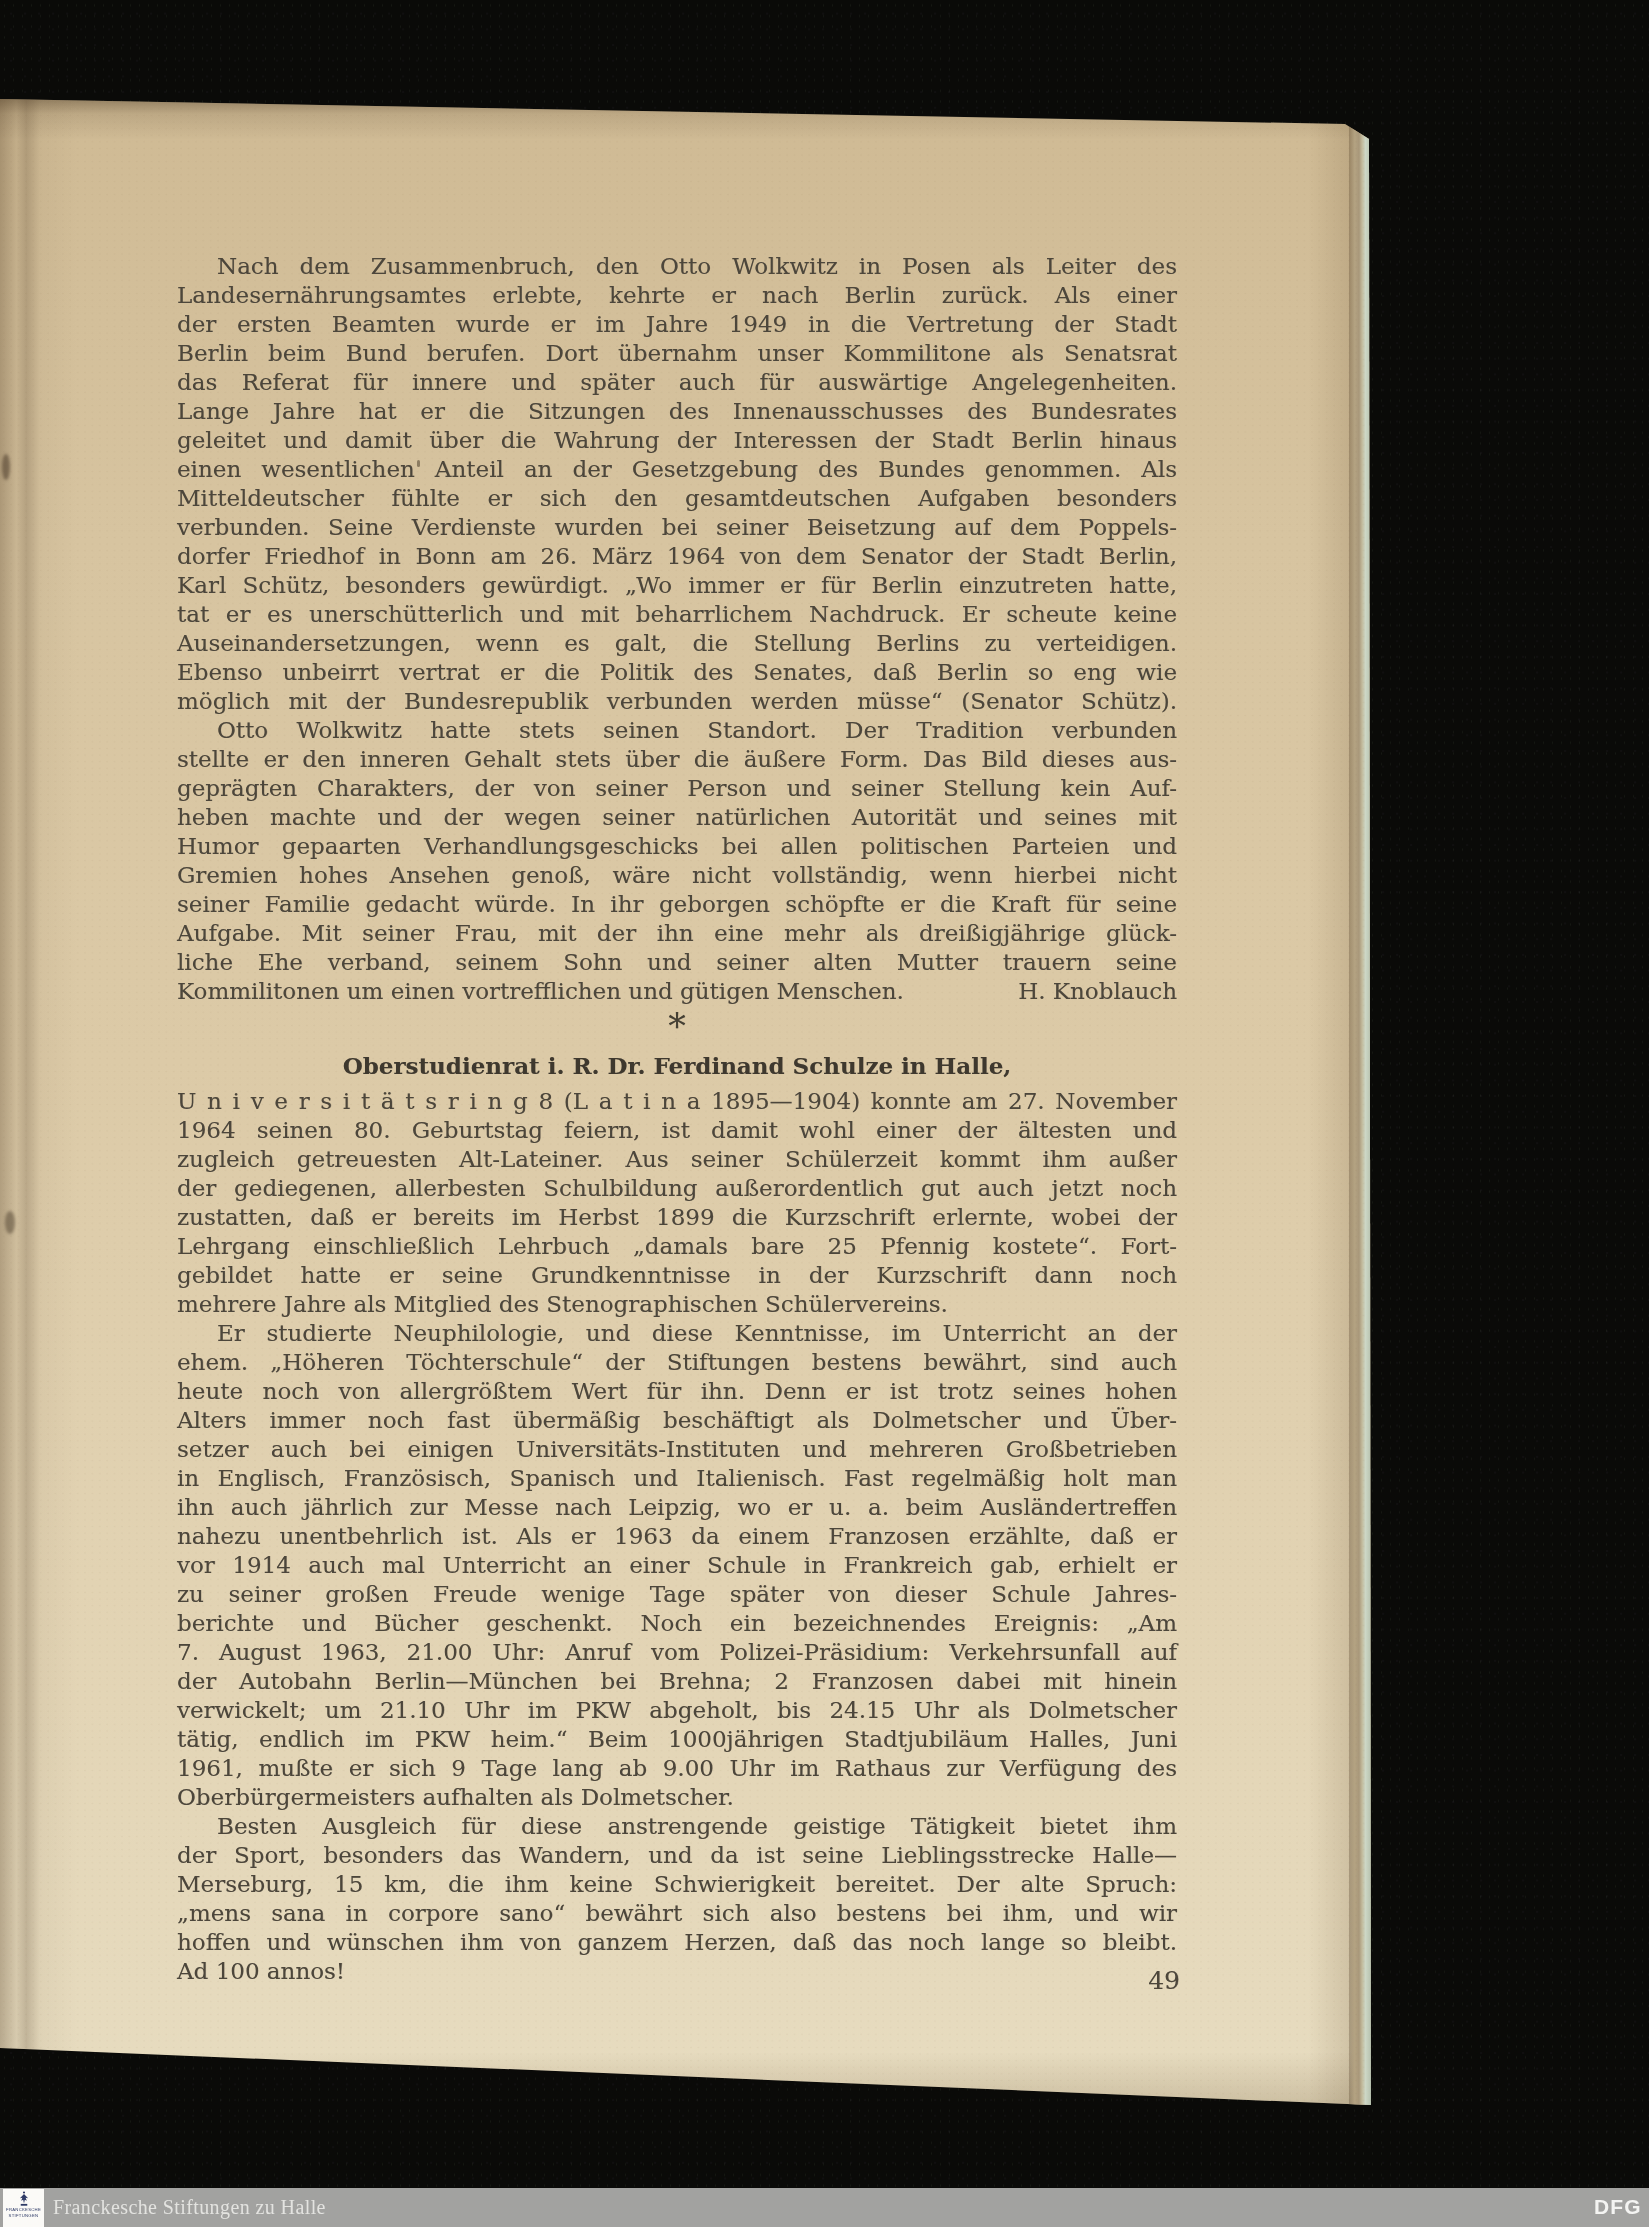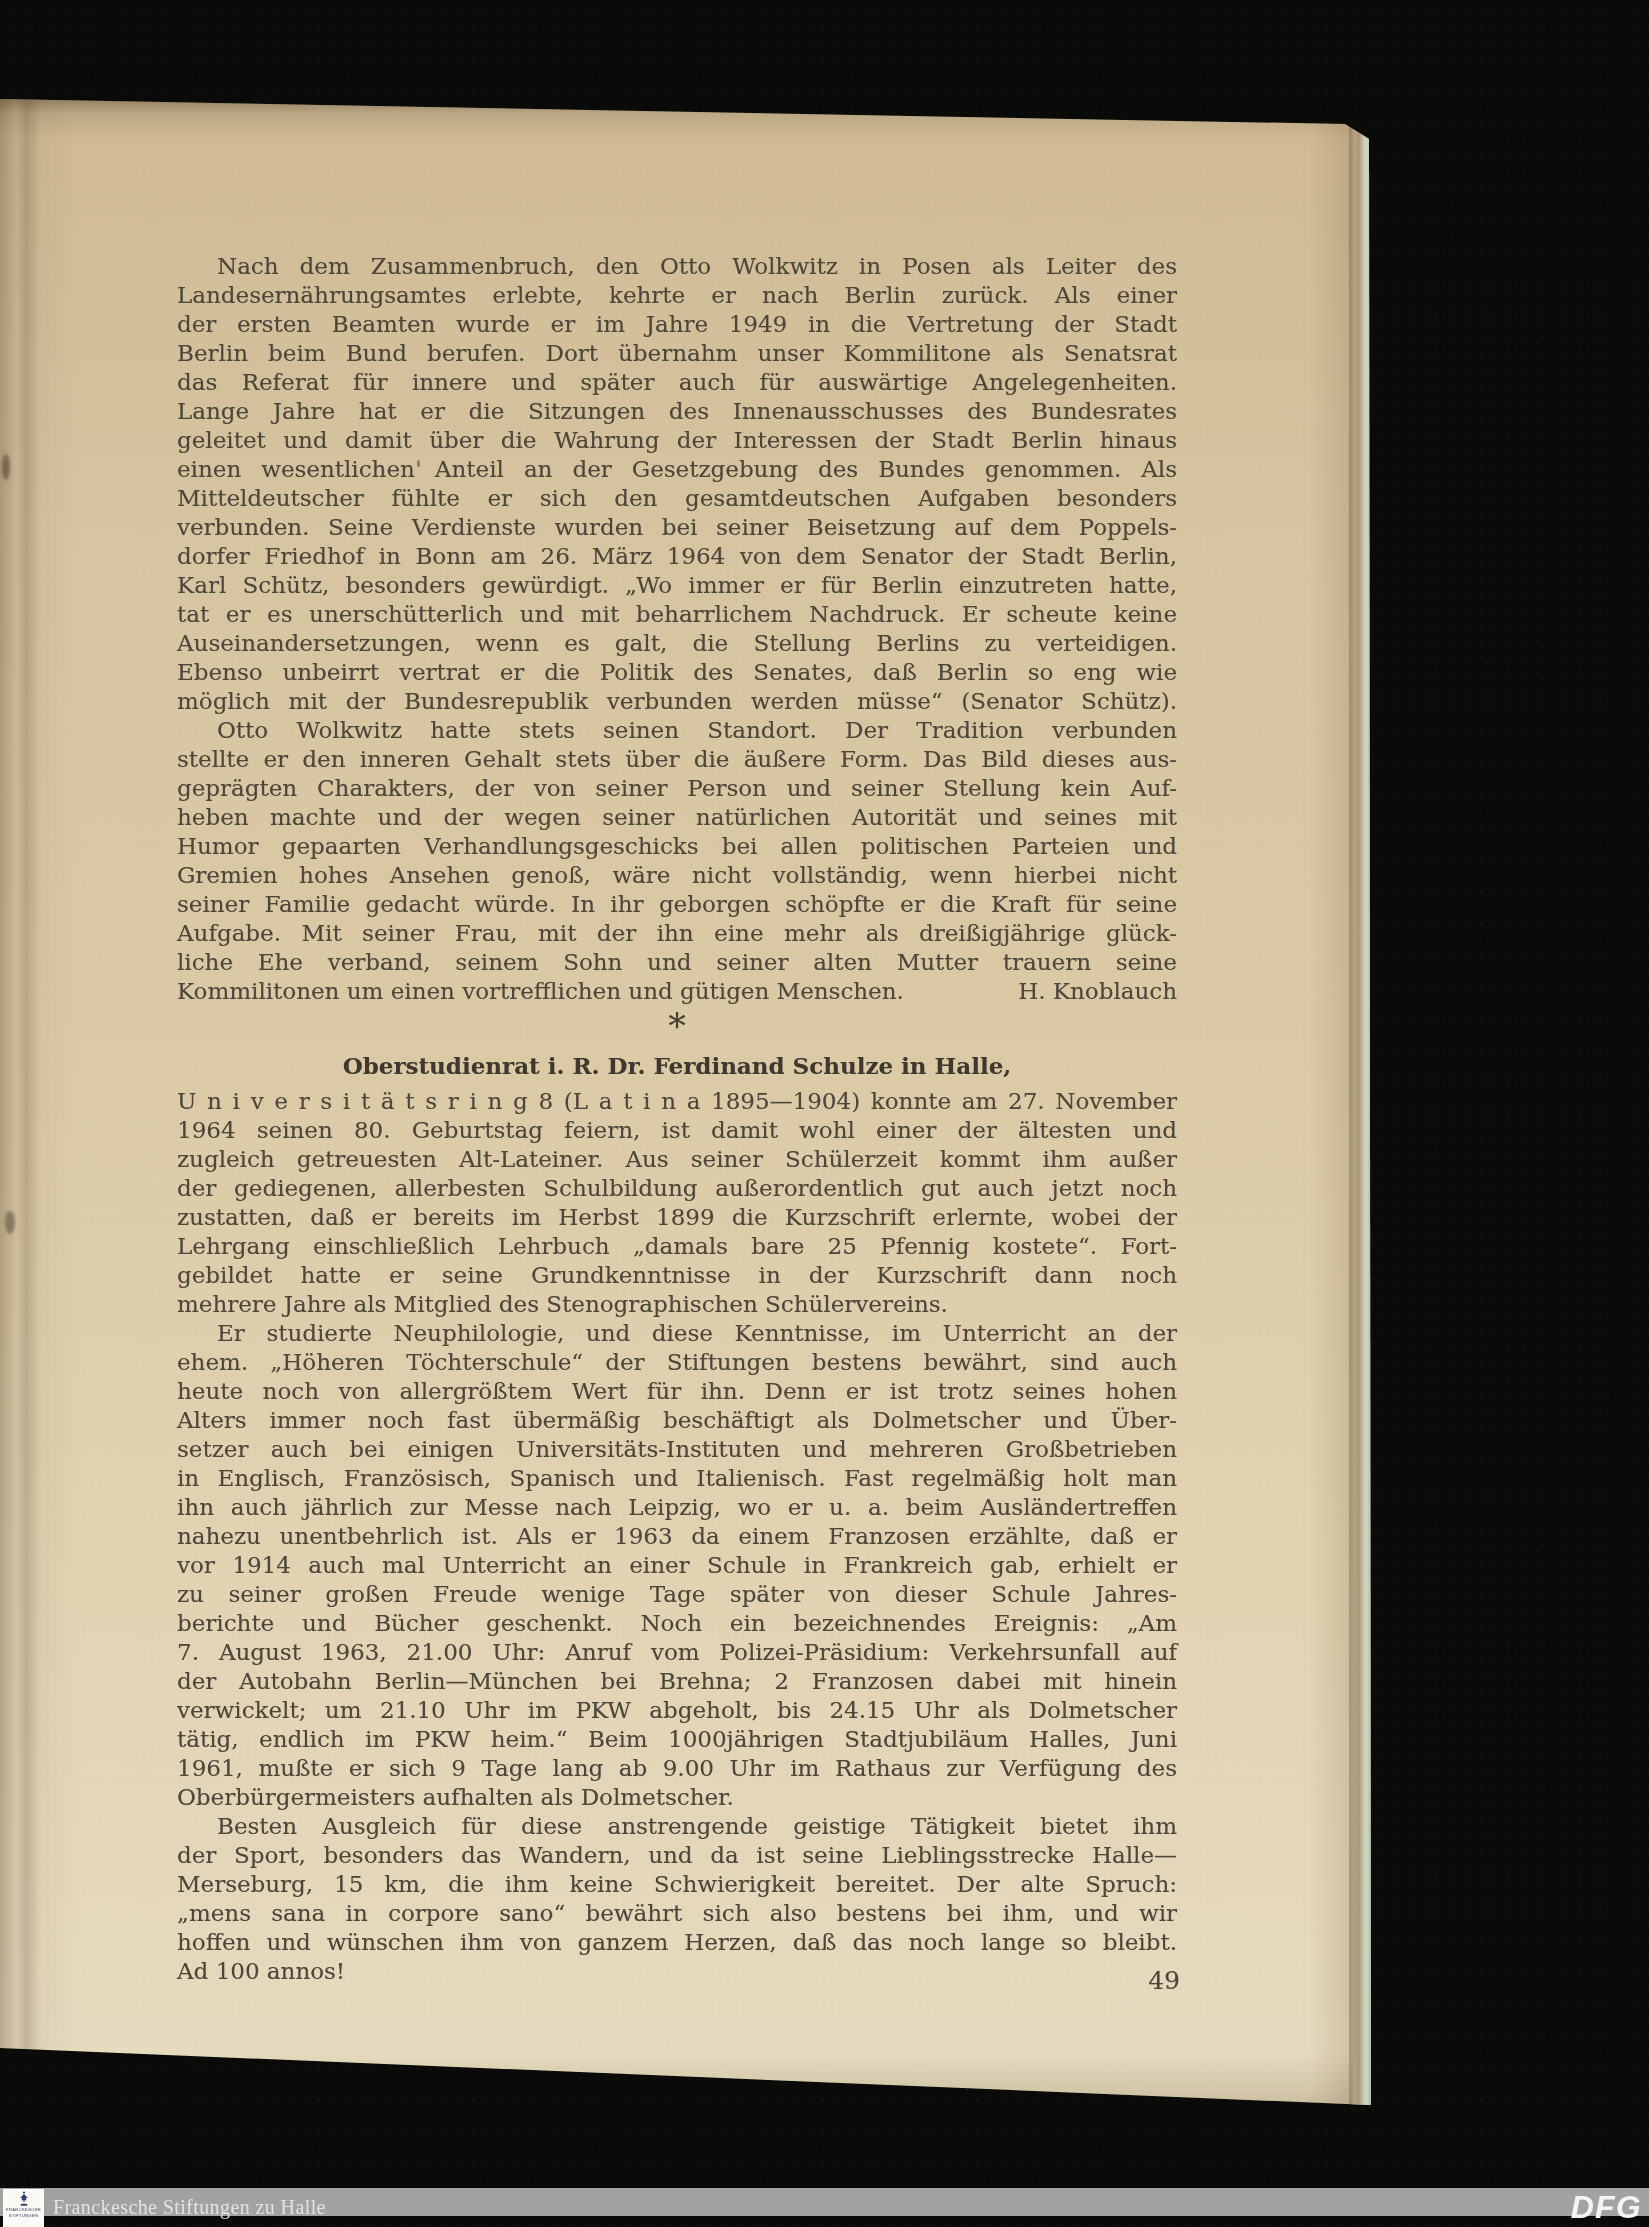--- a/index.html
+++ b/index.html
@@ -65,38 +65,38 @@
   }
   .heading + .para{margin-top:6.6px;}
   .separator + .heading{}
   .pagenum{
     position:absolute;left:177px;top:1868px;width:1003px;text-align:right;
     font-size:25px;line-height:28px;color:#4c463b;
     text-shadow:0.3px 0.4px 0.5px rgba(76,70,59,0.35);
   }
 
   
-  .footer{position:absolute;left:0;top:2188px;width:1650px;height:28px;background:#a2a2a0;}
+  .footer{position:absolute;left:0;top:2188px;width:1650px;height:40px;background:#a2a2a0;}
   .logo-box{
     position:absolute;left:3.3px;top:0.8px;width:41px;height:39px;background:#fbfaf7;
     display:flex;flex-direction:column;align-items:center;padding-top:1.6px;box-sizing:border-box;
   }
   .logo-mark{width:18px;height:18px;display:block;}
   .logo-caption{
     font-family:"Liberation Sans", sans-serif;font-size:5px;line-height:5.8px;
     color:#2e3a66;letter-spacing:0.3px;text-align:center;transform:scale(0.85);transform-origin:top center;
   }
   .footer-title{
     position:absolute;left:53px;top:0;height:40px;line-height:38px;
     font-family:"Liberation Serif", serif;font-size:20px;color:#e3e3e0;letter-spacing:0.4px;
   }
   .dfg{
     position:absolute;right:8.2px;top:0;height:40px;line-height:38px;
-    font-family:"Liberation Sans", sans-serif;font-weight:bold;font-size:32px;
-    color:#f4f4f2;letter-spacing:1.2px;font-style:italic;
+    font-family:"Liberation Sans", sans-serif;font-weight:bold;font-size:21px;
+    color:#f4f4f2;letter-spacing:1.2px;
   }
 </style>
 </head>
 <body>
 
 <div class="page">
   <div class="fore-edge"></div>
   <div class="speck speck-a"></div>
   <div class="speck speck-b"></div>
   <div class="speck speck-c"></div>

